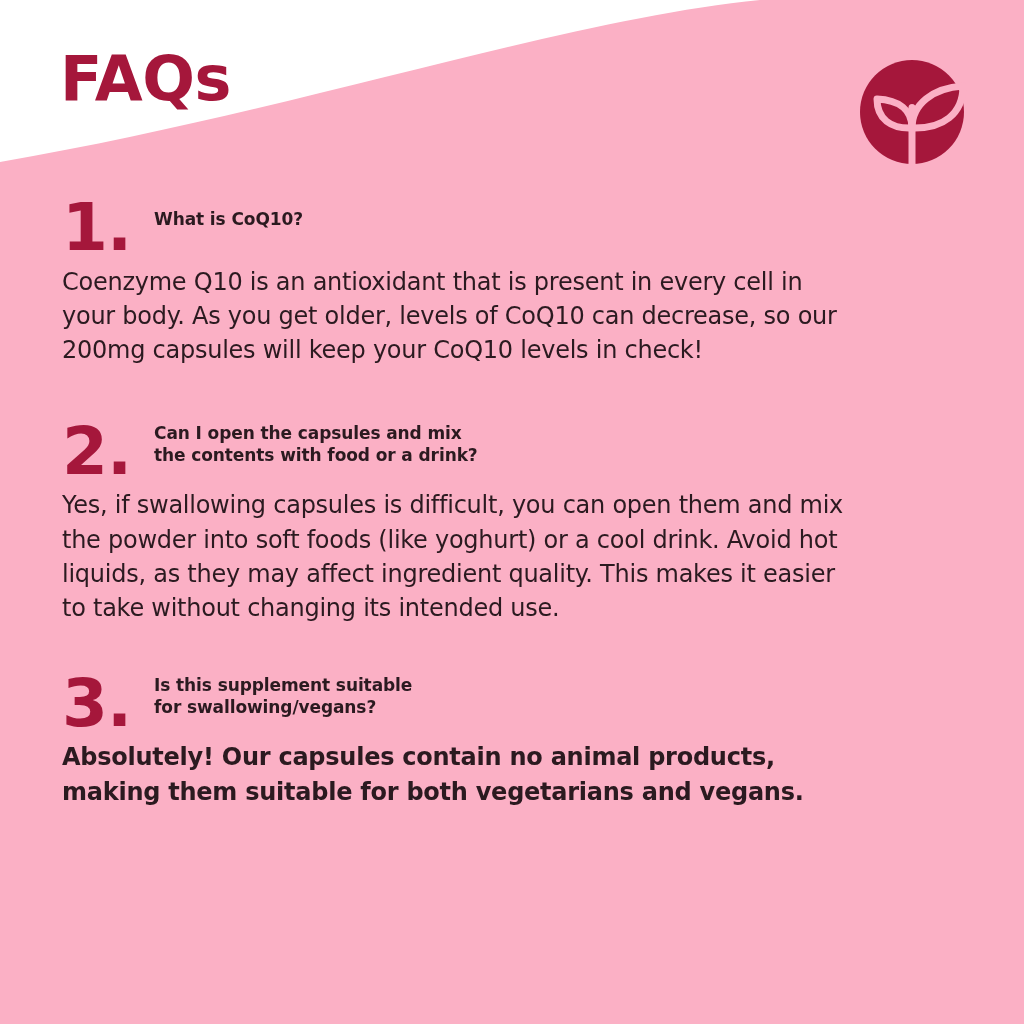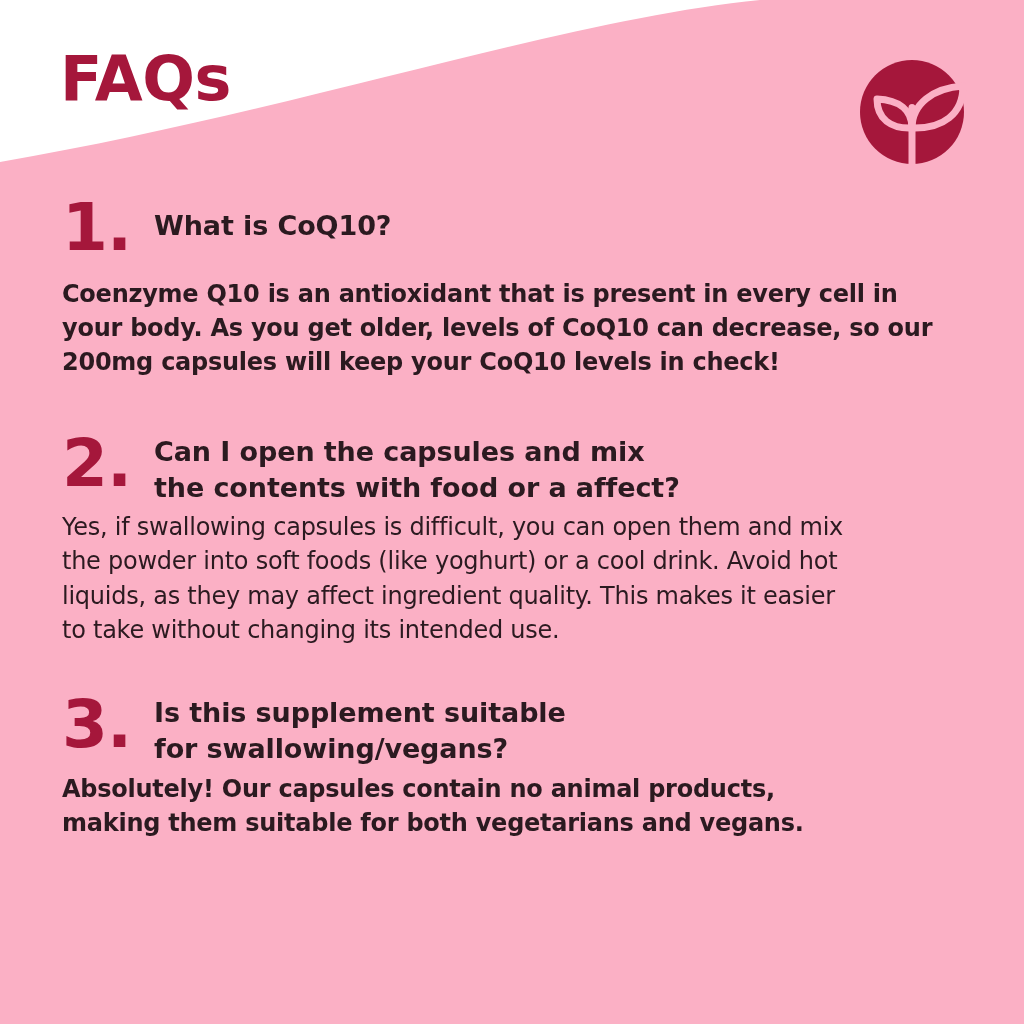--- a/index.html
+++ b/index.html
@@ -87,21 +87,21 @@
     font-size: 66px;
     line-height: 0.98;
     color: #A5173B;
     letter-spacing: -1px;
     white-space: nowrap;
   }
   .faq-question {
     flex: 1 1 auto;
     font-family: "DejaVu Sans", sans-serif;
     font-weight: bold;
-    font-size: 27px;
+    font-size: 17px;
     line-height: 1.34;
     color: #2B1A20;
     letter-spacing: -0.1px;
     padding-top: 12px;
     white-space: pre-line;
   }
   .faq-question.two-line { padding-top: 2px; }
 
   .faq-answer {
     margin-top: 12px;
@@ -109,21 +109,21 @@
     font-size: 24px;
     line-height: 1.43;
     color: #2B1A20;
     letter-spacing: -0.25px;
     white-space: pre-line;
     max-width: 880px;
   }
 
   
   #faq-1 { margin-bottom: 52px; }
-  #faq-1 .faq-answer { margin-top: 16px; font-weight: bold; }
+  #faq-1 .faq-answer { margin-top: 4px; }
   #faq-2 { margin-bottom: 46px; }
   #faq-2 .faq-answer { margin-top: 4px; }
   #faq-3 .faq-answer { margin-top: 4px; font-weight: bold; }
 </style>
 </head>
 <body>
 
 <div id="page">
 
   <div class="header-band">
@@ -157,21 +157,21 @@
       </div>
       <div class="faq-answer">Coenzyme Q10 is an antioxidant that is present in every cell in
 your body. As you get older, levels of CoQ10 can decrease, so our
 200mg capsules will keep your CoQ10 levels in check!</div>
     </div>
 
     <div class="faq-item" id="faq-2">
       <div class="faq-head">
         <div class="faq-number">2.</div>
         <div class="faq-question two-line">Can I open the capsules and mix
-the contents with food or a affect?</div>
+the contents with food or a drink?</div>
       </div>
       <div class="faq-answer">Yes, if swallowing capsules is difficult, you can open them and mix
 the powder into soft foods (like yoghurt) or a cool drink. Avoid hot
 liquids, as they may affect ingredient quality. This makes it easier
 to take without changing its intended use.</div>
     </div>
 
     <div class="faq-item" id="faq-3">
       <div class="faq-head">
         <div class="faq-number">3.</div>

